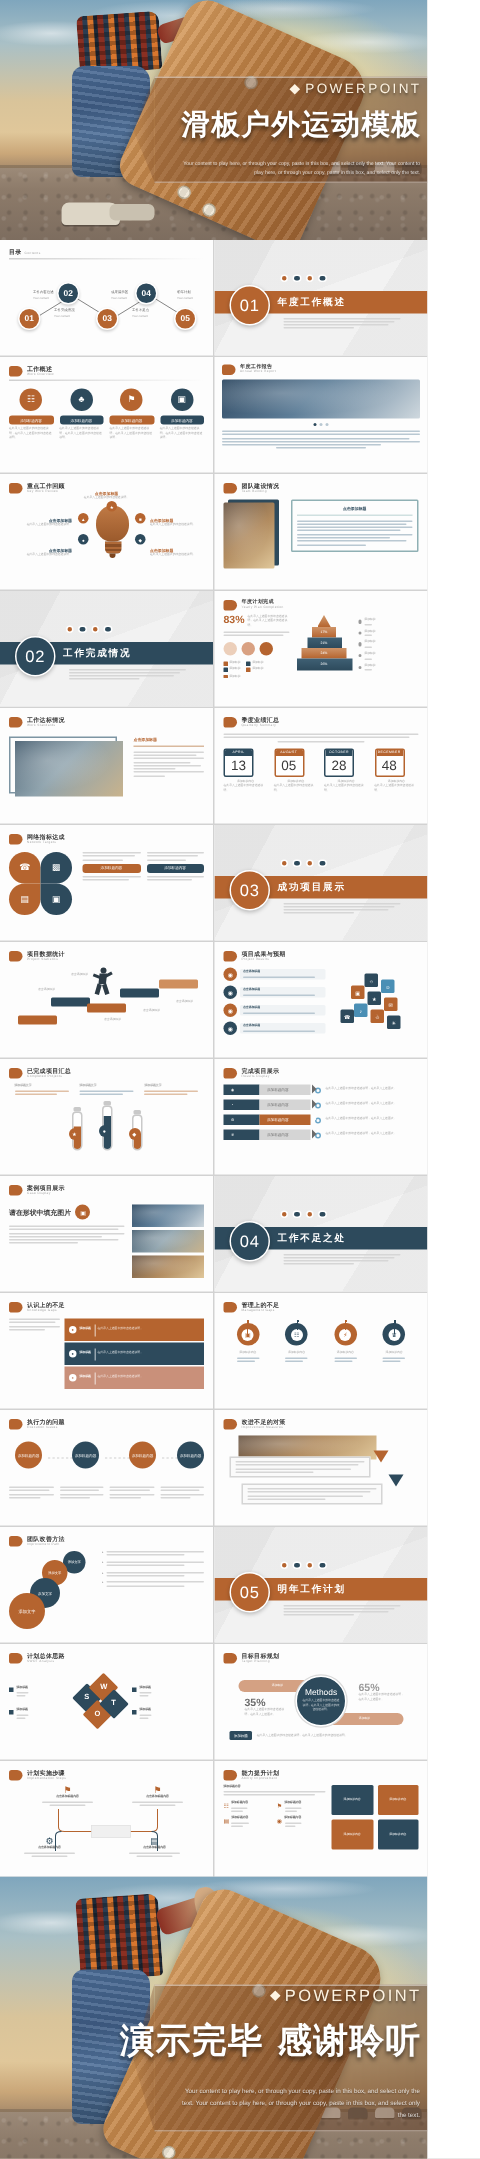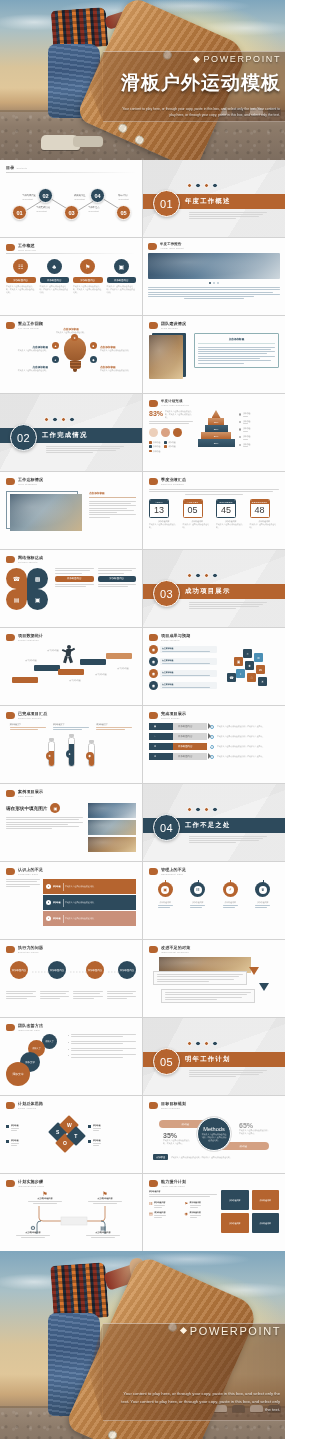--- a/index.html
+++ b/index.html
@@ -674,21 +674,21 @@
             <div class="num-card cop">
               <div class="num-head">AUGUST</div>
               <div class="num-val">05</div>
             </div>
             <div class="xs" style="text-align:center;margin-top:2px;">添加标题内容</div>
             <div class="xs" style="margin-top:1px;">在此录入上述图表的综合描述说明。</div>
           </div>
           <div>
             <div class="num-card">
               <div class="num-head">OCTOBER</div>
-              <div class="num-val">45</div>
+              <div class="num-val">28</div>
             </div>
             <div class="xs" style="text-align:center;margin-top:2px;">添加标题内容</div>
             <div class="xs" style="margin-top:1px;">在此录入上述图表的综合描述说明。</div>
           </div>
           <div>
             <div class="num-card cop">
               <div class="num-head">DECEMBER</div>
               <div class="num-val">48</div>
             </div>
             <div class="xs" style="text-align:center;margin-top:2px;">添加标题内容</div>
@@ -1558,16 +1558,17 @@
       <div class="wheel w2"></div>
 
     </div>
     <div class="plaque">
       <div class="plaque-arrow"></div>
     </div>
     <div class="hero-kicker">
       <span class="diamond"></span>
       <span>POWERPOINT</span>
     </div>
+    <div class="hero-title">演示完毕 感谢聆听</div>
     <div class="hero-sub">Your content to play here, or through your copy, paste in this box, and select only the text. Your content to play here, or through your copy, paste in this box, and select only the text.</div>
   </div>
 
 </div>
 
 </body></html>

